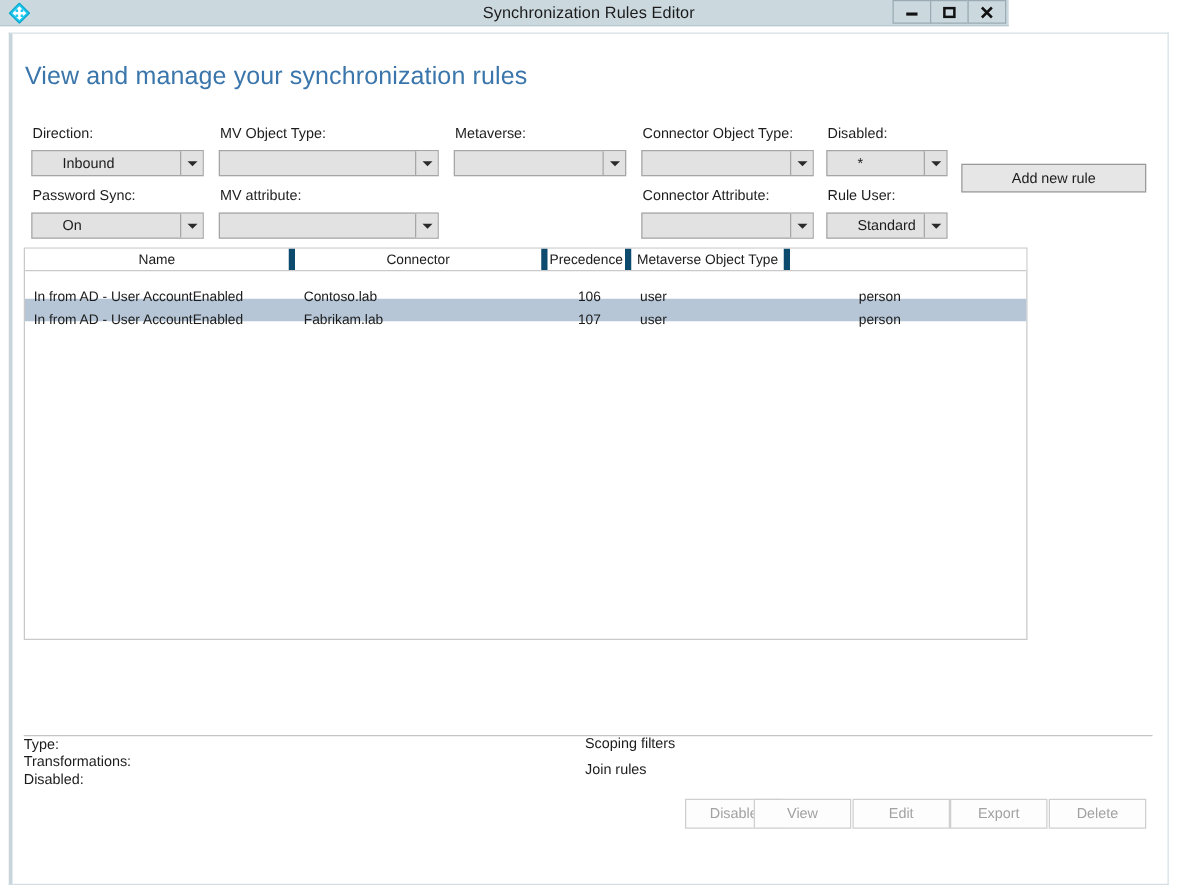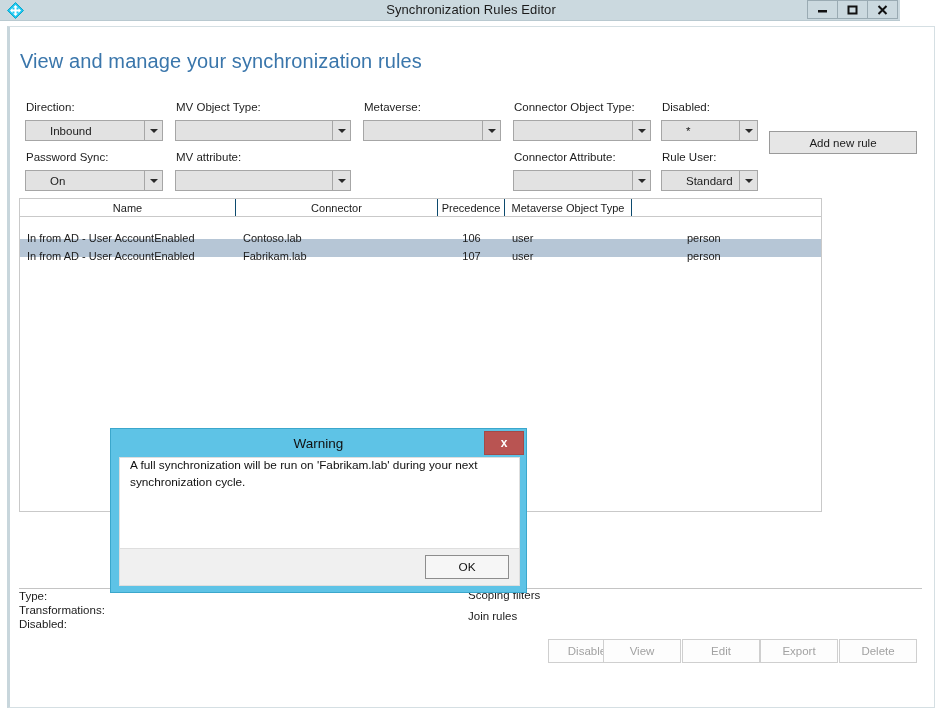--- a/index.html
+++ b/index.html
@@ -15,21 +15,21 @@
     position: relative;
     width: 942px;
     height: 714px;
     background: #ffffff;
   }
 
   
   .titlebar {
     position: absolute;
     left: 0; top: 0;
-    width: 900px; height: 21px;
+    width: 807px; height: 21px;
     background: #cbd9df;
     border-bottom: 1px solid #b9c9d0;
   }
   .titlebar-icon {
     position: absolute;
     left: 7px; top: 2px;
     width: 17px; height: 17px;
   }
   .titlebar-title {
     position: absolute;
@@ -149,21 +149,21 @@
     height: 18px;
     background: #ffffff;
     border-bottom: 1px solid #c9c9c9;
   }
   .grid-head .hc {
     font-size: 11px;
     color: #1b1b1b;
     display: flex;
     align-items: center;
     justify-content: center;
-    border-right: 1px solid #0c4a6e;
+    border-right: 5px solid #0c4a6e;
     height: 100%;
     overflow: hidden;
     white-space: nowrap;
   }
   .grid-head .hc:last-child { border-right: none; }
   .grid-row {
     display: flex;
     height: 18px;
     align-items: center;
   }
@@ -435,23 +435,14 @@
 
   <div class="detail-right" style="top:589px;">Scoping filters</div>
   <div class="detail-right" style="top:610px;">Join rules</div>
 
   <div class="btm-btn" style="left:548px;">Disable</div>
   <div class="btm-btn" style="left:603px;">View</div>
   <div class="btm-btn" style="left:682px;">Edit</div>
   <div class="btm-btn" style="left:760px;">Export</div>
   <div class="btm-btn" style="left:839px;">Delete</div>
 
-  <div class="dlg">
-    <div class="dlg-title">Warning</div>
-    <div class="dlg-close">x</div>
-    <div class="dlg-body"></div>
-    <div class="dlg-text">A full synchronization will be run on 'Fabrikam.lab' during your next synchronization cycle.</div>
-    <div class="dlg-footer">
-      <div class="dlg-ok">OK</div>
-    </div>
-  </div>
 
 </div>
 
 </body></html>

